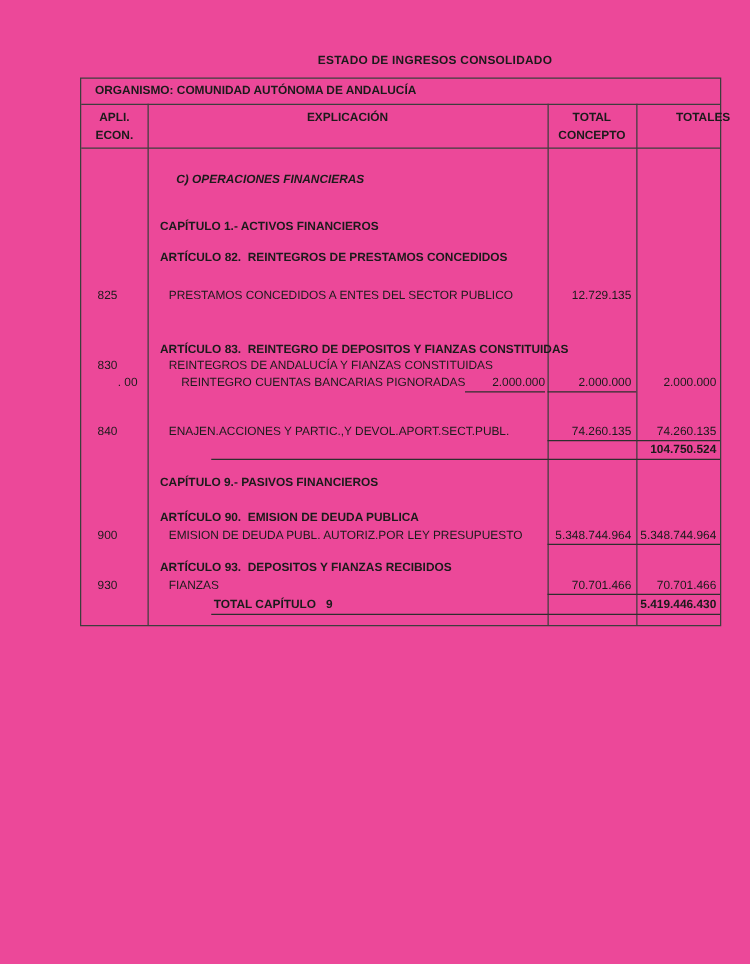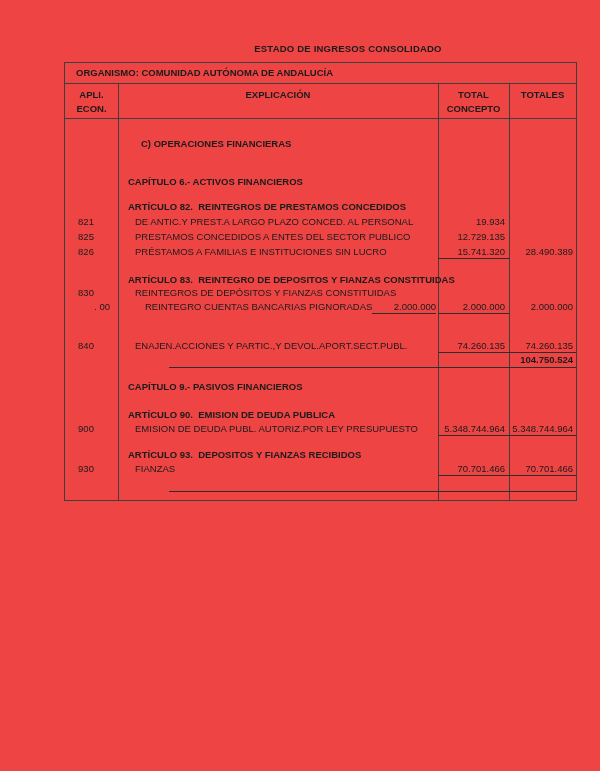--- a/index.html
+++ b/index.html
@@ -1,17 +1,17 @@
 <!DOCTYPE html>
 <html><head>
 <meta charset="utf-8">
 <style>
   html,body { margin:0; padding:0; background:#fff; }
   .page {
-    position:relative; width:600px; height:771px; background:#ef4444;
+    position:relative; width:600px; height:771px; background:#ec4899;
     font-family:"Liberation Sans", sans-serif; font-size:9.5px; color:#1b1b1b;
     overflow:hidden;
   }
   .title {
     position:absolute; top:43px; left:348px; transform:translateX(-50%);
     font-weight:bold; white-space:pre; letter-spacing:0.2px;
   }
   .tbl {
     position:absolute; left:64px; top:62px; width:511px; height:437px;
     border:1px solid #3e3e3e;
@@ -22,36 +22,36 @@
     font-weight:bold; white-space:pre;
   }
   .hrow {
     position:absolute; top:20px; left:0; right:0; height:35px;
     border-bottom:1px solid #3e3e3e; font-weight:bold;
   }
   .hc { position:absolute; top:0; bottom:0; text-align:center; line-height:14px; padding-top:5px; white-space:pre; }
   .hc1 { left:0;    width:53px;  }
   .hc2 { left:53px; width:320px; }
   .hc3 { left:373px;width:71px;  }
-  .hc4 { left:444px;width:67px;  }
+  .hc4 { left:464px;width:67px;  }
   .vline { position:absolute; top:20px; bottom:0; width:0; border-left:1px solid #3e3e3e; }
   .v1 { left:53px; } .v2 { left:373px; } .v3 { left:444px; }
   .tbody { position:absolute; top:55px; left:0; right:0; bottom:0; }
   .row { position:absolute; left:0; right:0; height:14px; line-height:14px; }
   .cell, .cell span { white-space:pre; }
   .cell { position:absolute; top:0; height:14px; box-sizing:border-box; }
   .code { left:0; width:53px; text-align:center; padding-right:11px; }
   .code.r { text-align:right; padding-right:8px; }
   .expl { left:53px; width:320px; display:flex; justify-content:space-between; padding-right:2px; }
   .n3 { left:373px; width:71px; text-align:right; padding-right:4px; }
   .n4 { left:444px; width:67px; text-align:right; padding-right:3px; }
   .u  { border-bottom:1px solid #2e2e2e; }
   .inum { display:inline-block; width:66px; text-align:right; border-bottom:1px solid #2e2e2e; }
   .b { font-weight:bold; }
-  .ic { padding-left:23px; } .i0 { padding-left:10px; } .i1 { padding-left:17px; }
+  .ic { padding-left:23px;font-style:italic; } .i0 { padding-left:10px; } .i1 { padding-left:17px; }
   .i2 { padding-left:27px; } .it { padding-left:53px; }
   .rule { position:absolute; left:104px; right:0; height:0; border-top:1px solid #2e2e2e; }
 </style>
 </head>
 <body>
 
 <div class="page">
 
   <div class="title">ESTADO DE INGRESOS CONSOLIDADO</div>
 
@@ -70,53 +70,42 @@
     <div class="vline v2"></div>
     <div class="vline v3"></div>
 
     <div class="tbody">
 
       <div class="row" style="top:19px">
         <div class="cell expl ic b"><span>C) OPERACIONES FINANCIERAS</span></div>
       </div>
 
       <div class="row" style="top:57px">
-        <div class="cell expl i0 b"><span>CAPÍTULO 6.- ACTIVOS FINANCIEROS</span></div>
+        <div class="cell expl i0 b"><span>CAPÍTULO 1.- ACTIVOS FINANCIEROS</span></div>
       </div>
 
       <div class="row" style="top:82px">
         <div class="cell expl i0 b"><span>ARTÍCULO 82.  REINTEGROS DE PRESTAMOS CONCEDIDOS</span></div>
       </div>
 
-      <div class="row" style="top:97px">
-        <div class="cell code">821</div>
-        <div class="cell expl i1"><span>DE ANTIC.Y PREST.A LARGO PLAZO CONCED. AL PERSONAL</span></div>
-        <div class="cell n3">19.934</div>
-      </div>
 
       <div class="row" style="top:112px">
         <div class="cell code">825</div>
         <div class="cell expl i1"><span>PRESTAMOS CONCEDIDOS A ENTES DEL SECTOR PUBLICO</span></div>
         <div class="cell n3">12.729.135</div>
       </div>
 
-      <div class="row" style="top:127px">
-        <div class="cell code">826</div>
-        <div class="cell expl i1"><span>PRÉSTAMOS A FAMILIAS E INSTITUCIONES SIN LUCRO</span></div>
-        <div class="cell n3 u">15.741.320</div>
-        <div class="cell n4">28.490.389</div>
-      </div>
 
       <div class="row" style="top:155px">
         <div class="cell expl i0 b"><span>ARTÍCULO 83.  REINTEGRO DE DEPOSITOS Y FIANZAS CONSTITUIDAS</span></div>
       </div>
 
       <div class="row" style="top:168px">
         <div class="cell code">830</div>
-        <div class="cell expl i1"><span>REINTEGROS DE DEPÓSITOS Y FIANZAS CONSTITUIDAS</span></div>
+        <div class="cell expl i1"><span>REINTEGROS DE ANDALUCÍA Y FIANZAS CONSTITUIDAS</span></div>
       </div>
 
       <div class="row" style="top:182px">
         <div class="cell code r">. 00</div>
         <div class="cell expl i2"><span>REINTEGRO CUENTAS BANCARIAS PIGNORADAS</span><span class="inum">2.000.000</span></div>
         <div class="cell n3 u">2.000.000</div>
         <div class="cell n4">2.000.000</div>
       </div>
 
 
@@ -152,18 +141,22 @@
         <div class="cell expl i0 b"><span>ARTÍCULO 93.  DEPOSITOS Y FIANZAS RECIBIDOS</span></div>
       </div>
 
       <div class="row" style="top:344px">
         <div class="cell code">930</div>
         <div class="cell expl i1"><span>FIANZAS</span></div>
         <div class="cell n3 u">70.701.466</div>
         <div class="cell n4 u">70.701.466</div>
       </div>
 
+      <div class="row" style="top:359px">
+        <div class="cell expl it b"><span>TOTAL CAPÍTULO   9</span></div>
+        <div class="cell n4 b">5.419.446.430</div>
+      </div>
 
       <div class="rule" style="top:373px"></div>
 
     </div>
   </div>
 </div>
 
 </body></html>

